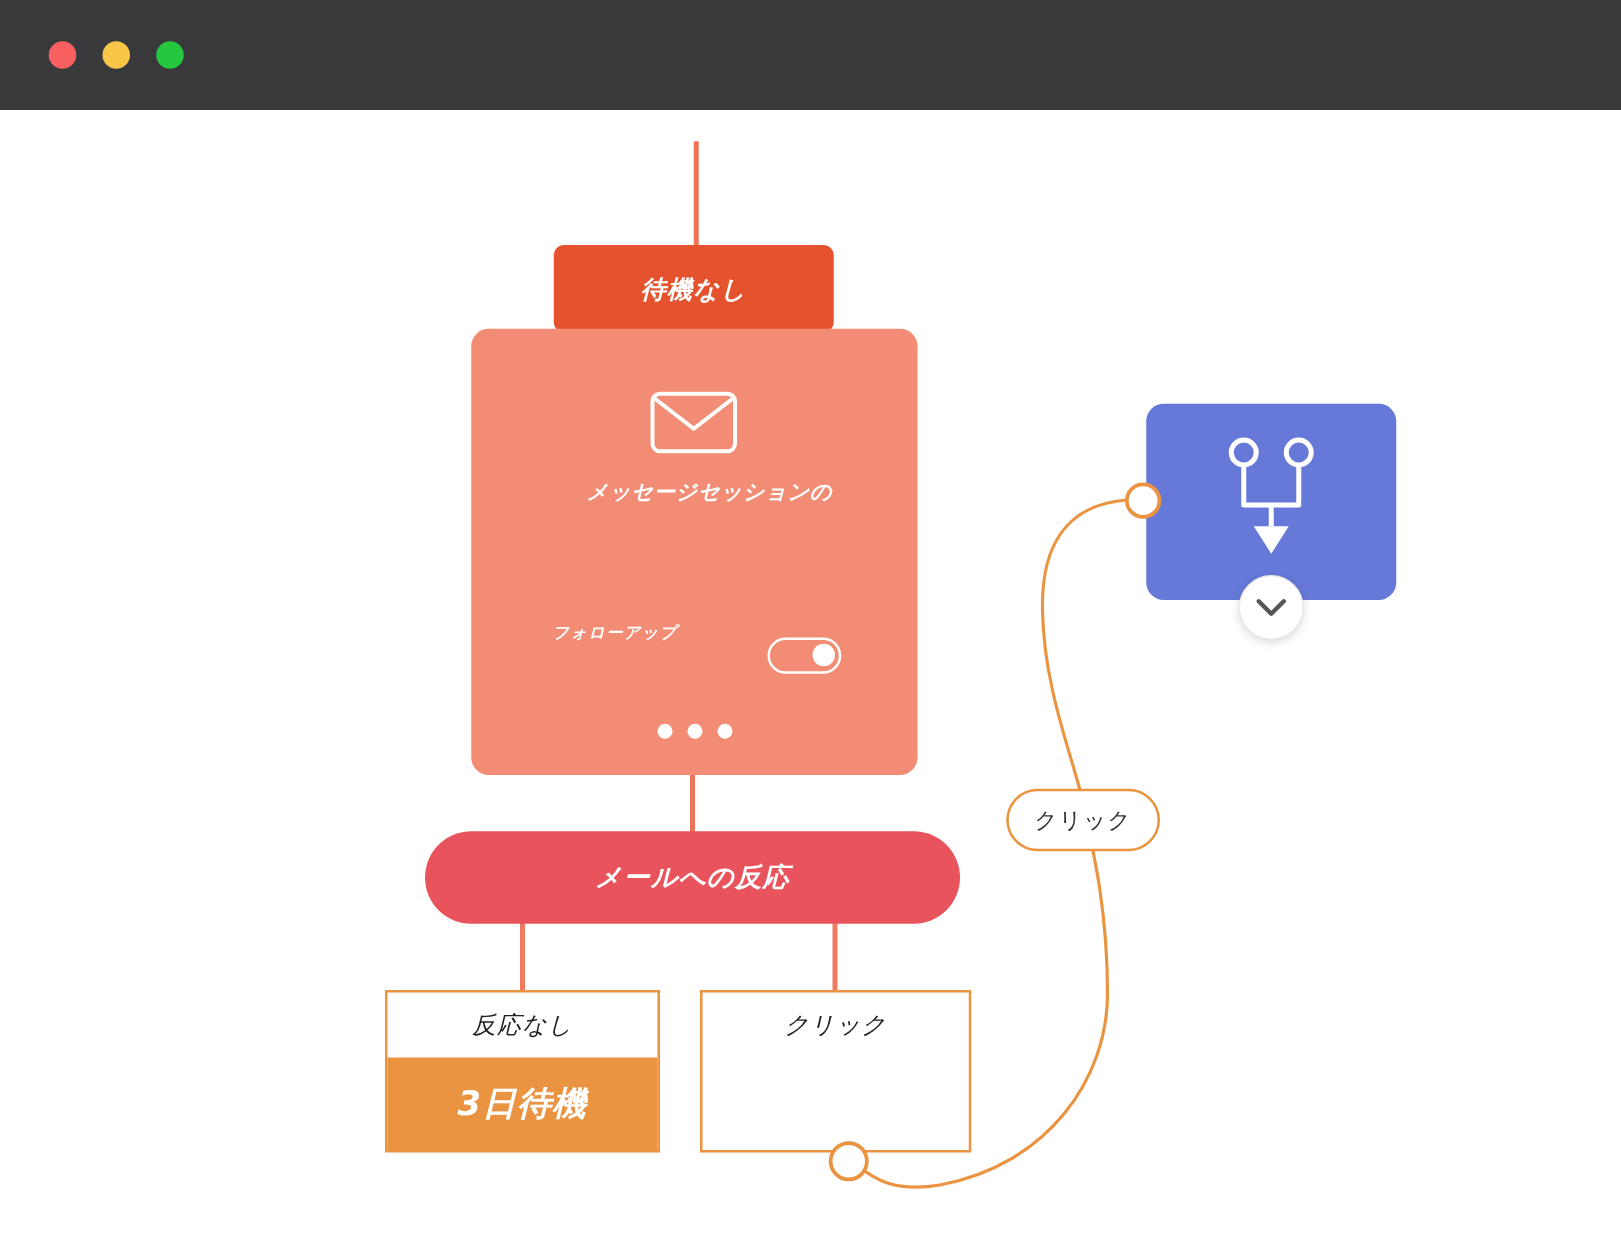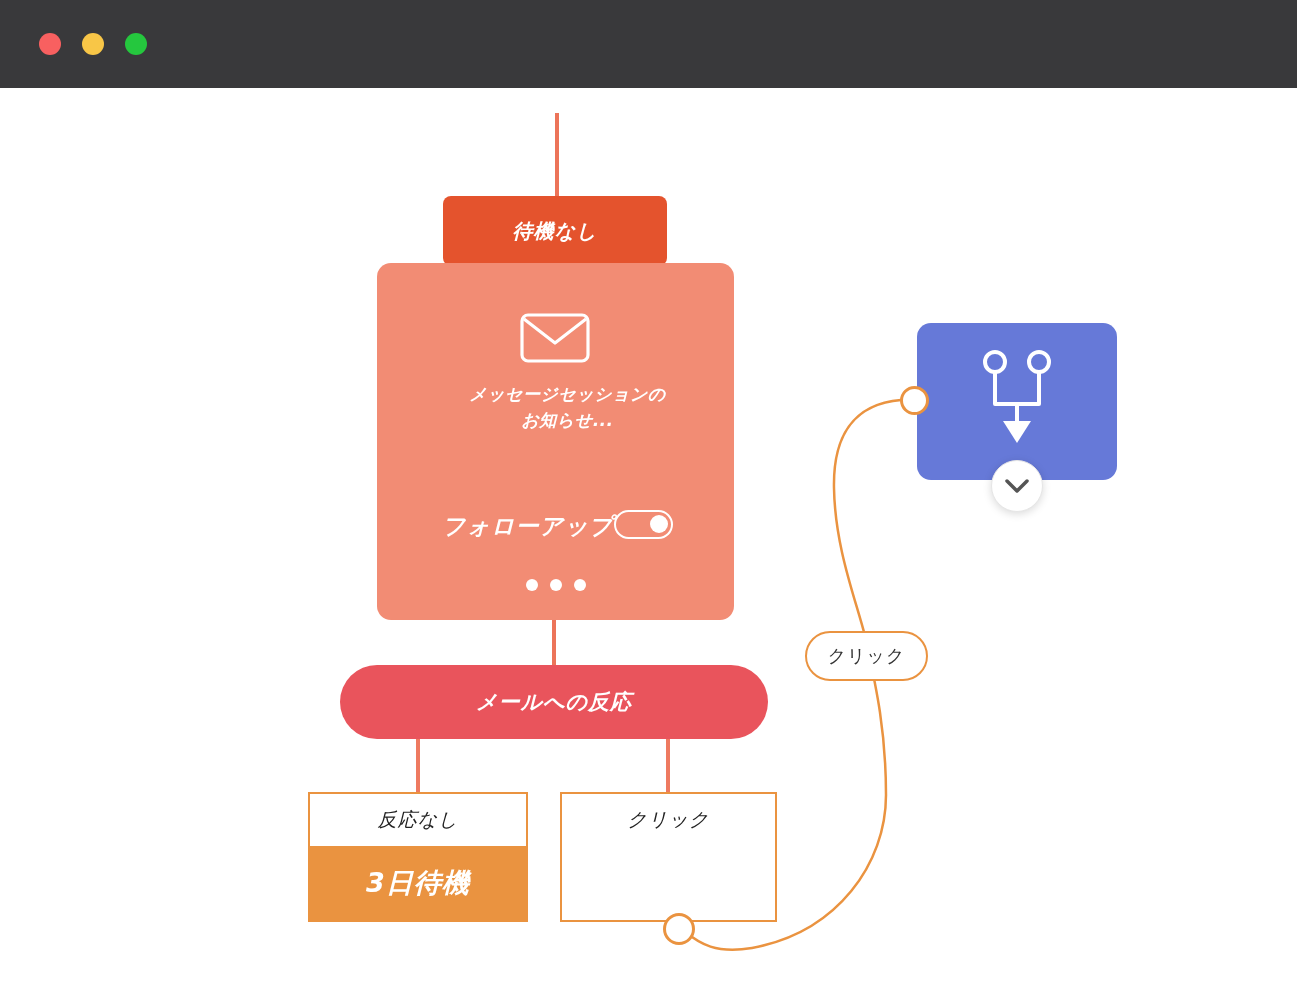--- a/index.html
+++ b/index.html
@@ -59,22 +59,22 @@
   }
   .envelope-wrap {
     position: absolute; left: 143px; top: 50px; width: 70px; height: 50px;
   }
   .card-title {
     position: absolute; left: 0; top: 118px; width: 100%;
     text-align: center; font-size: 17px; font-weight: bold;
     line-height: 26px; letter-spacing: 0.5px; margin-left: 12px;
   }
   .followup-label {
-    position: absolute; left: 65px; top: 248px;
-    font-size: 23px; font-weight: bold; letter-spacing: 1px;
+    position: absolute; left: 65px; top: 234px;
+    font-size: 13px; font-weight: bold; letter-spacing: 1px;
   }
   .toggle {
     position: absolute; left: 237px; top: 247px;
     width: 59px; height: 29px;
     border: 2.5px solid #fff; border-radius: 15px;
     background: transparent; cursor: pointer;
   }
   .toggle .knob {
     position: absolute; right: 3px; top: 3px;
     width: 18px; height: 18px; border-radius: 50%;
@@ -185,21 +185,20 @@
 
   <div class="node email-card">
     <div class="envelope-wrap">
       <svg width="70" height="50" viewBox="0 0 70 50">
         <rect x="2" y="2" width="66" height="46" rx="6" fill="none" stroke="#fff" stroke-width="3.2"></rect>
         <polyline points="4,6 35,30 66,6" fill="none" stroke="#fff" stroke-width="3.2" stroke-linejoin="round"></polyline>
       </svg>
     </div>
     <div class="card-title">
       <div>メッセージセッションの</div>
-      <div>お知らせ...</div>
     </div>
     <div class="followup-label">フォローアップ</div>
     <div class="toggle" role="switch" aria-checked="true">
       <span class="knob"></span>
     </div>
     <div class="card-dots">
       <i></i>
         <i></i>
         <i></i>
     </div>

